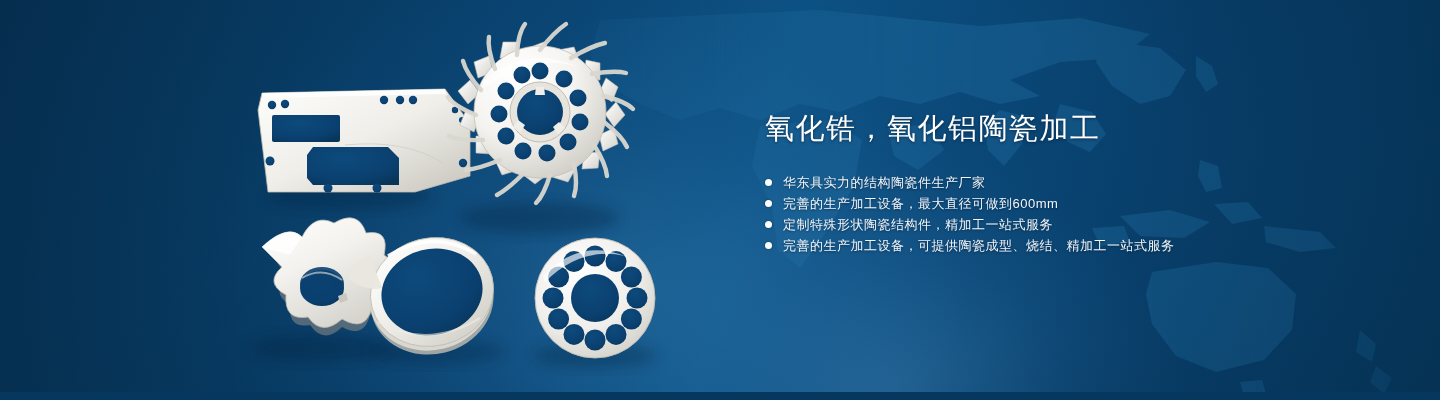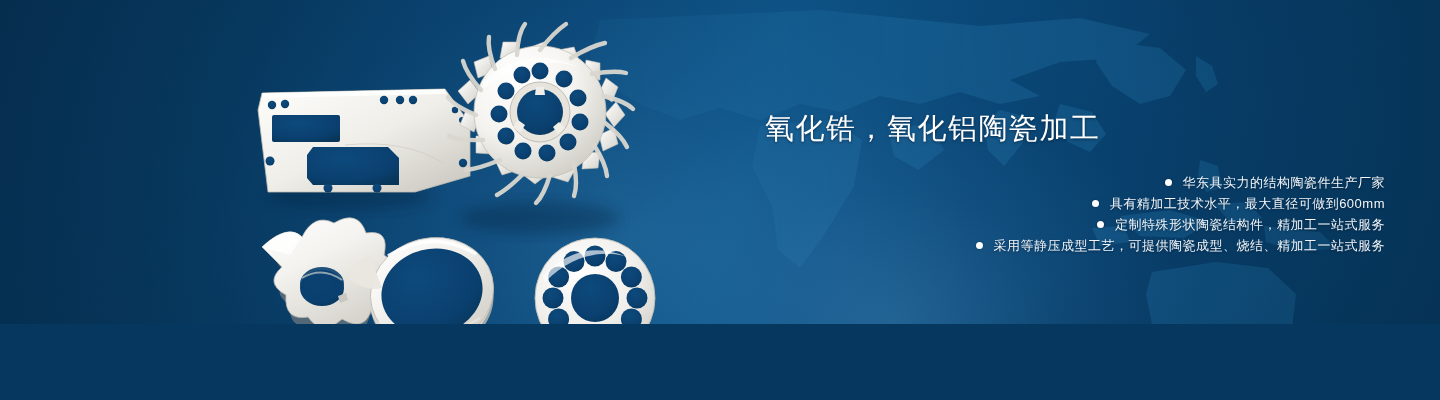--- a/index.html
+++ b/index.html
@@ -1,21 +1,21 @@
 <!DOCTYPE html>
 <html><head>
 <meta charset="utf-8">
 <style>
   * { margin:0; padding:0; box-sizing:border-box; }
   html,body { background:#06385f; }
   body { font-family:"Liberation Sans","DejaVu Sans",sans-serif; }
 
   #banner {
     position:relative;
-    width:1440px; height:324px;
+    width:1440px; height:392px;
     overflow:hidden;
     background:#083f6c;
   }
 
   
   .bg-base {
     position:absolute; inset:0;
     background:
       linear-gradient(105deg,
         #063256 0%,
@@ -73,21 +73,20 @@
   }
   .bullets {
     margin-top:24px;
     list-style:none;
   }
   .bullet {
     display:flex;
     align-items:center;
     height:21px;
     margin-bottom:0px;
-    justify-content:flex-end;
   }
   .dot {
     width:7px; height:7px;
     border-radius:50%;
     background:#ffffff;
     flex:0 0 auto;
     margin-right:11px;
     box-shadow:0 0 2px rgba(0,20,40,0.5);
   }
   .btext {
@@ -364,26 +363,26 @@
 
   <div class="copy">
     <div class="headline">氧化锆，氧化铝陶瓷加工</div>
     <ul class="bullets">
       <li class="bullet">
         <span class="dot"></span>
         <span class="btext">华东具实力的结构陶瓷件生产厂家</span>
       </li>
       <li class="bullet">
         <span class="dot"></span>
-        <span class="btext">具有精加工技术水平，最大直径可做到600mm</span>
+        <span class="btext">完善的生产加工设备，最大直径可做到600mm</span>
       </li>
       <li class="bullet">
         <span class="dot"></span>
         <span class="btext">定制特殊形状陶瓷结构件，精加工一站式服务</span>
       </li>
       <li class="bullet">
         <span class="dot"></span>
-        <span class="btext">采用等静压成型工艺，可提供陶瓷成型、烧结、精加工一站式服务</span>
+        <span class="btext">完善的生产加工设备，可提供陶瓷成型、烧结、精加工一站式服务</span>
       </li>
     </ul>
   </div>
 
 </div>
 
 </body></html>

